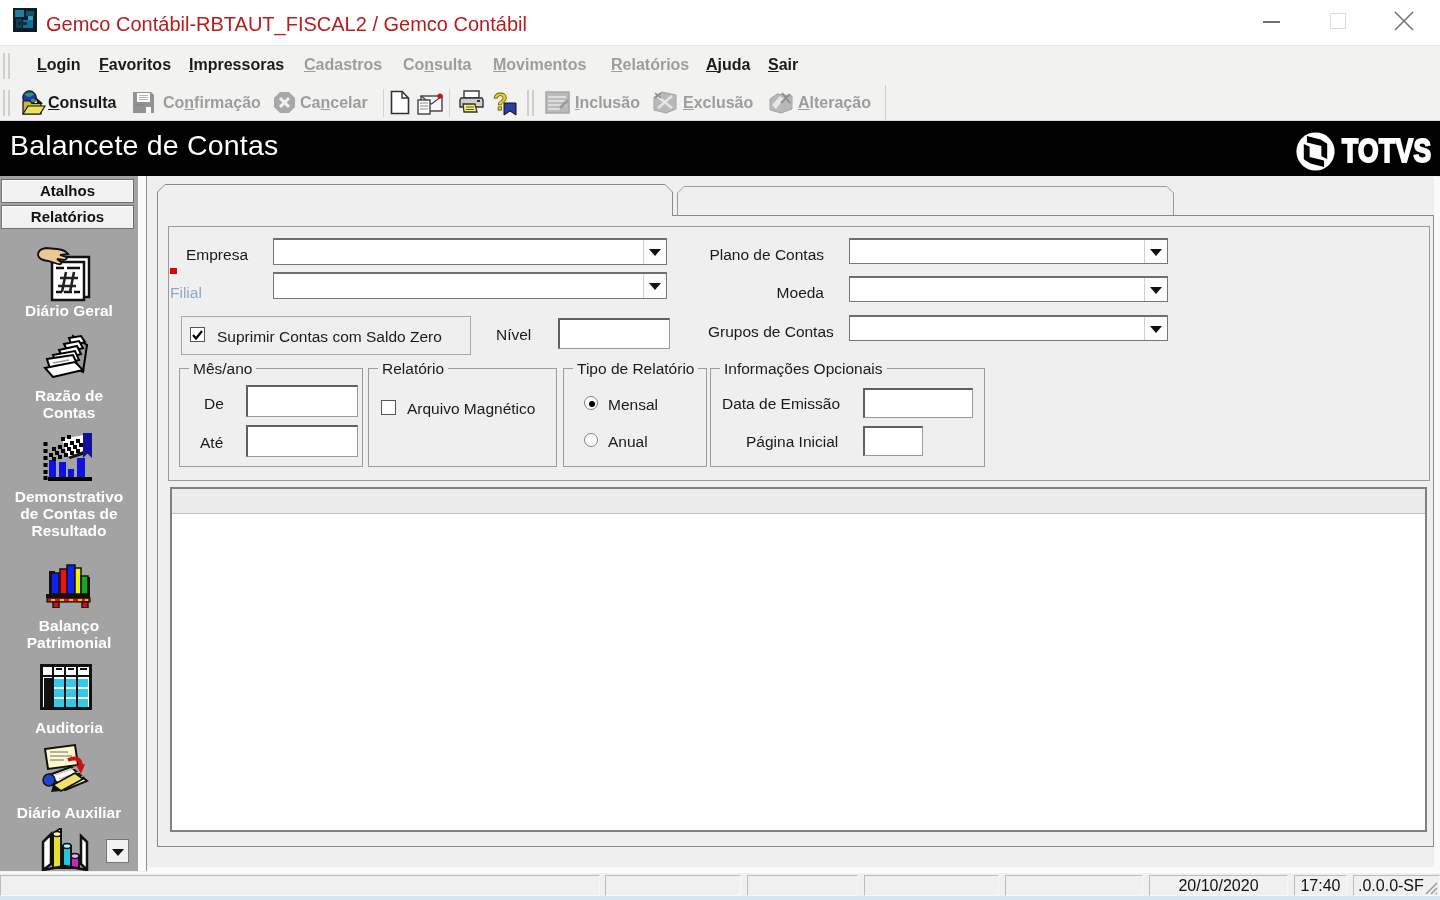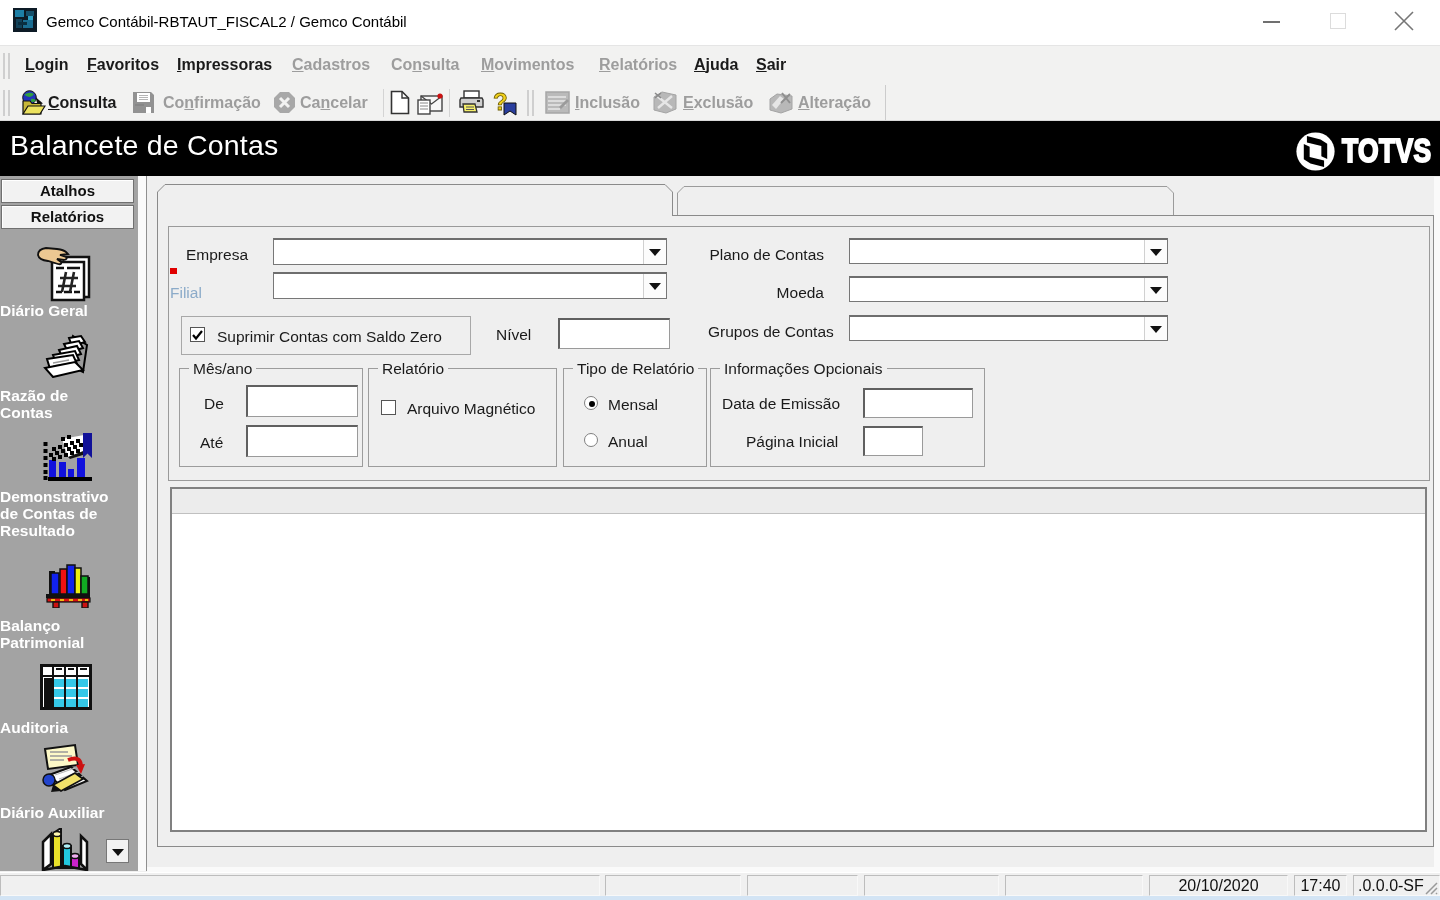--- a/index.html
+++ b/index.html
@@ -1,40 +1,40 @@
 <!DOCTYPE html>
 <html><head>
 <meta charset="utf-8">
 <style>
 * { margin:0; padding:0; box-sizing:border-box; }
 html,body { width:1440px; height:900px; overflow:hidden; }
 body { font-family:"Liberation Sans", sans-serif; position:relative; background:#efefef; }
 .abs { position:absolute; }
 
 #titlebar { left:0; top:0; width:1440px; height:45px; background:#ffffff; }
-#apptitle { left:46px; top:13px; font-size:15px; color:#000000; white-space:nowrap; }
+#apptitle { left:46px; top:13px; font-size:20px; color:#b91c1c; white-space:nowrap; }
 
 #menubar { left:0; top:45px; width:1440px; height:40px; background:#f2f2f1; border-top:1px solid #e5e5e5; }
 .grip { width:7px; height:26px; border-left:2px solid #cfcfcf; border-right:2px solid #cfcfcf; }
-.menuitem { position:absolute; top:10px; font-size:16px; font-weight:bold; color:#1a1a1a; white-space:nowrap; }
+.menuitem { position:absolute; top:10px; font-size:16px; font-weight:bold; color:#1a1a1a; white-space:nowrap;margin-left:12px; }
 .dis { color:#9d9d9d; }
 u { text-decoration:underline; }
 
 #toolbar { left:0; top:85px; width:1440px; height:36px; background:#f2f2f1; }
 .tbtext { position:absolute; top:9px; font-size:16px; font-weight:bold; color:#1a1a1a; white-space:nowrap; }
 .tbtext.dis { color:#9d9d9d; }
 .tsep { position:absolute; top:4px; width:1px; height:28px; background:#d4d4d4; }
 
 #banner { left:0; top:121px; width:1440px; height:55px; background:#000000; }
 #bannertitle { left:10px; top:8px; font-size:28.5px; font-weight:normal; color:#ffffff; letter-spacing:0.2px; }
 #totvstext { left:1342px; top:11px; font-size:33px; font-weight:bold; color:#ffffff; transform:scaleX(0.80); transform-origin:left; letter-spacing:0.5px; -webkit-text-stroke:2px #ffffff; }
 
 #sidebar { left:0; top:176px; width:138px; height:695px; background:#a3a3a3; overflow:hidden;font-weight:bold; }
 .sbtab { position:absolute; left:1px; width:133px; height:24px; background:#f2f2f2; border:1px solid #707070; box-shadow:inset 1px 1px 0 #ffffff; font-size:15px; color:#111; text-align:center; line-height:22px; }
-.sblabel { position:absolute; width:138px; color:#ffffff; font-size:15.5px; line-height:17px; }
+.sblabel { position:absolute; width:138px; text-align:center; color:#ffffff; font-size:15.5px; line-height:17px; }
 #sidestrip { left:138px; top:176px; width:9px; height:695px; background:#fafafa; border-right:1px solid #8f8f8f; }
 
 #tabgrade { left:157px; top:184px; width:516px; height:32px; z-index:3; }
 #tabgrade div { position:relative; margin-top:6px; text-align:center; font-size:16px; font-weight:bold; color:#111; }
 #tabgrafico { left:677px; top:186px; width:497px; height:29px; z-index:1; }
 #tabgrafico div { position:relative; margin-top:4px; text-align:center; font-size:15px; color:#8f8f8f; }
 .tabsvg { position:absolute; left:0; top:0; }
 #tabpage { left:157px; top:215px; width:1277px; height:632px; background:#efefef; border:1px solid #8a8a8a; z-index:2; }
 #fieldpanel { left:168px; top:226px; width:1262px; height:255px; border:1px solid #9a9a9a; z-index:4; }
 #gridbox { left:170px; top:487px; width:1257px; height:345px; border:2px solid #808080; background:#ffffff; z-index:4; }

